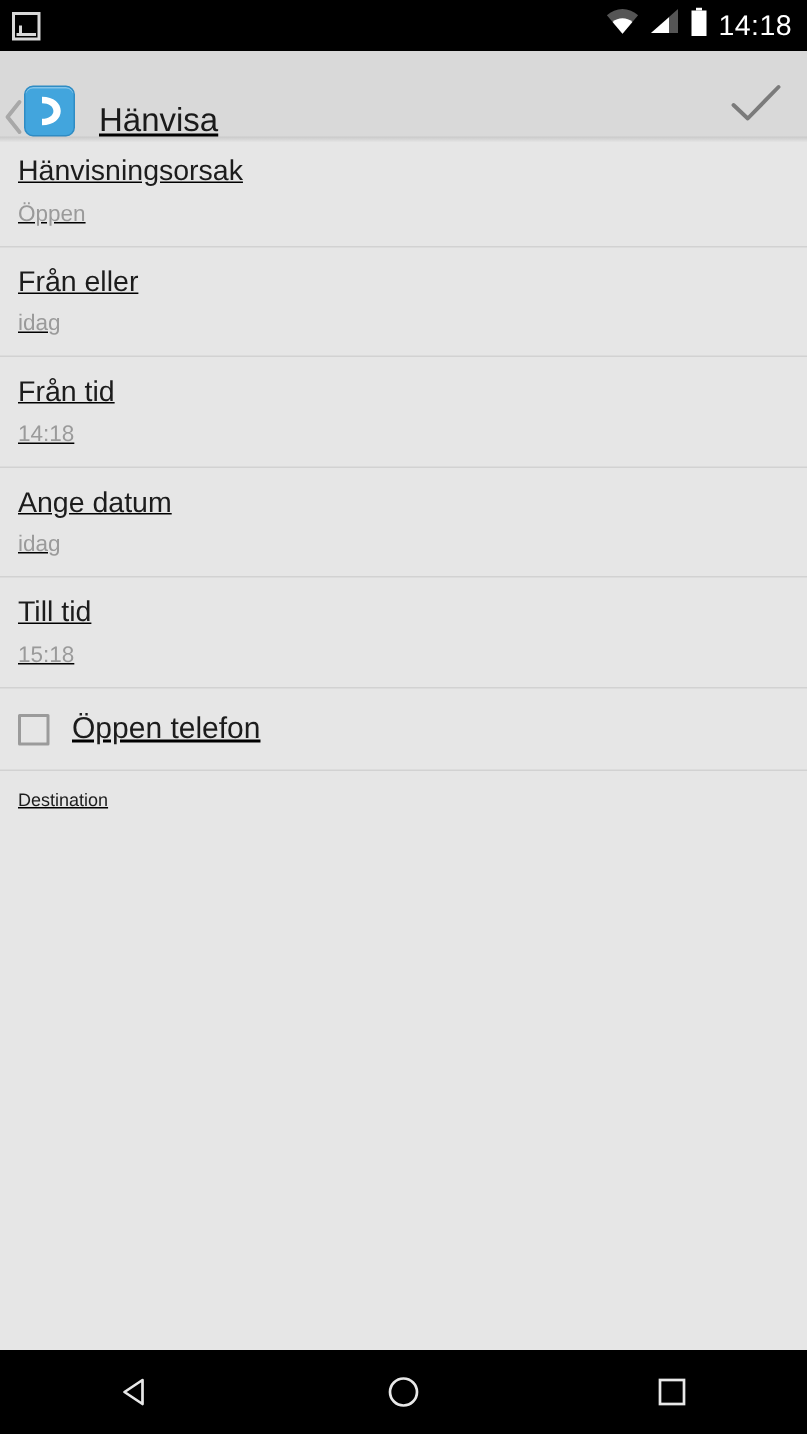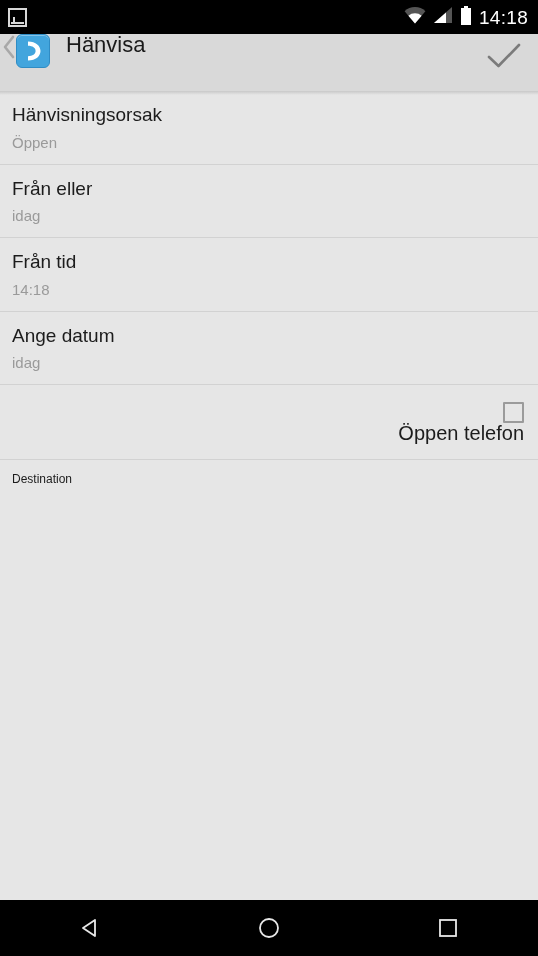--- a/index.html
+++ b/index.html
@@ -2,42 +2,42 @@
 <html><head>
 <meta charset="utf-8">
 <style>
   * { margin:0; padding:0; box-sizing:border-box; }
   html,body { width:538px; height:956px; }
   body {
     font-family:"Liberation Sans", sans-serif;
     background:#e6e6e6;
     overflow:hidden;
   }
-  .device { position:relative; width:538px; height:956px; background:#e6e6e6; }
+  .device { position:relative; width:538px; height:956px; background:#e6e6e6;text-decoration:underline; }
 
   
   .status-bar {
     height:34px; background:#000; display:flex; align-items:center;
     padding:0 10px 0 8px; color:#fff;
   }
   .status-left { display:flex; align-items:center; gap:6px; flex:1; }
   .status-right { display:flex; align-items:center; gap:7px; }
   .notif-img-icon { width:19px; height:19px; border:2px solid #d8d8d8; display:block; position:relative; }
   .notif-img-icon::after {
     content:""; position:absolute; left:1px; right:1px; bottom:1px; height:7px;
     background:
       linear-gradient(to top, #d8d8d8 2px, transparent 2px),
       linear-gradient(to right, transparent 2px, #d8d8d8 2px, #d8d8d8 4px, transparent 4px);
   }
   .status-time { font-size:19px; letter-spacing:.3px; color:#fff; line-height:1; }
 
   
   .action-bar {
     position:relative; height:57px; background:#d9d9d9;
-    display:flex; align-items:flex-start; padding-left:0; padding-right:12px;
+    display:flex; align-items:flex-end; padding-left:0; padding-right:12px;
   }
   .action-bar::after {
     content:""; position:absolute; left:0; right:0; bottom:-4px; height:4px;
     background:linear-gradient(to bottom, rgba(0,0,0,0.13), rgba(0,0,0,0));
     pointer-events:none;
   }
   .up-affordance { width:16px; display:flex; align-items:center; justify-content:flex-start;
       padding-left:2px; }
   .app-icon {
     width:34px; height:34px; border-radius:6px; background:#42a5dd;
@@ -48,21 +48,21 @@
   .confirm-btn { width:44px; height:44px; display:flex; align-items:center; justify-content:center;
       margin-left:auto; }
 
   
   .list { background:#e6e6e6; }
   .row { position:relative; padding:12px 14px 11px 12px; }
   .row + .row { border-top:1px solid #d2d2d2; }
   .row-title { font-size:19px; color:#1c1c1c; line-height:1.25; }
   .row-sub { font-size:15px; color:#9a9a9a; line-height:1.25; margin-top:7px; }
 
-  .row-check { display:flex; align-items:flex-end; padding:17px 14px 16px 12px;flex-direction:column; }
+  .row-check { display:flex; align-items:flex-start; padding:17px 14px 16px 12px; }
   .checkbox {
     width:21px; height:21px; border:2px solid #9b9b9b; background:transparent;
     flex:0 0 auto; border-radius:1px;
   }
   .check-label { font-size:20px; color:#1c1c1c; margin-left:15px; line-height:1; }
 
   .row-dest .row-title { font-size:12px; }
   .row-dest .row-sub { font-size:15px; margin-top:8px; }
 
   
@@ -140,20 +140,24 @@
     <div class="row">
       <div class="row-title">Från tid</div>
       <div class="row-sub">14:18</div>
     </div>
 
     <div class="row">
       <div class="row-title">Ange datum</div>
       <div class="row-sub">idag</div>
     </div>
 
+    <div class="row">
+      <div class="row-title">Till tid</div>
+      <div class="row-sub">15:18</div>
+    </div>
 
     <div class="row row-check" style="border-top:1px solid #d2d2d2;">
       <span class="checkbox"></span>
       <span class="check-label">Öppen telefon</span>
     </div>
 
     <div class="row row-dest">
       <div class="row-title">Destination</div>
     </div>
 

